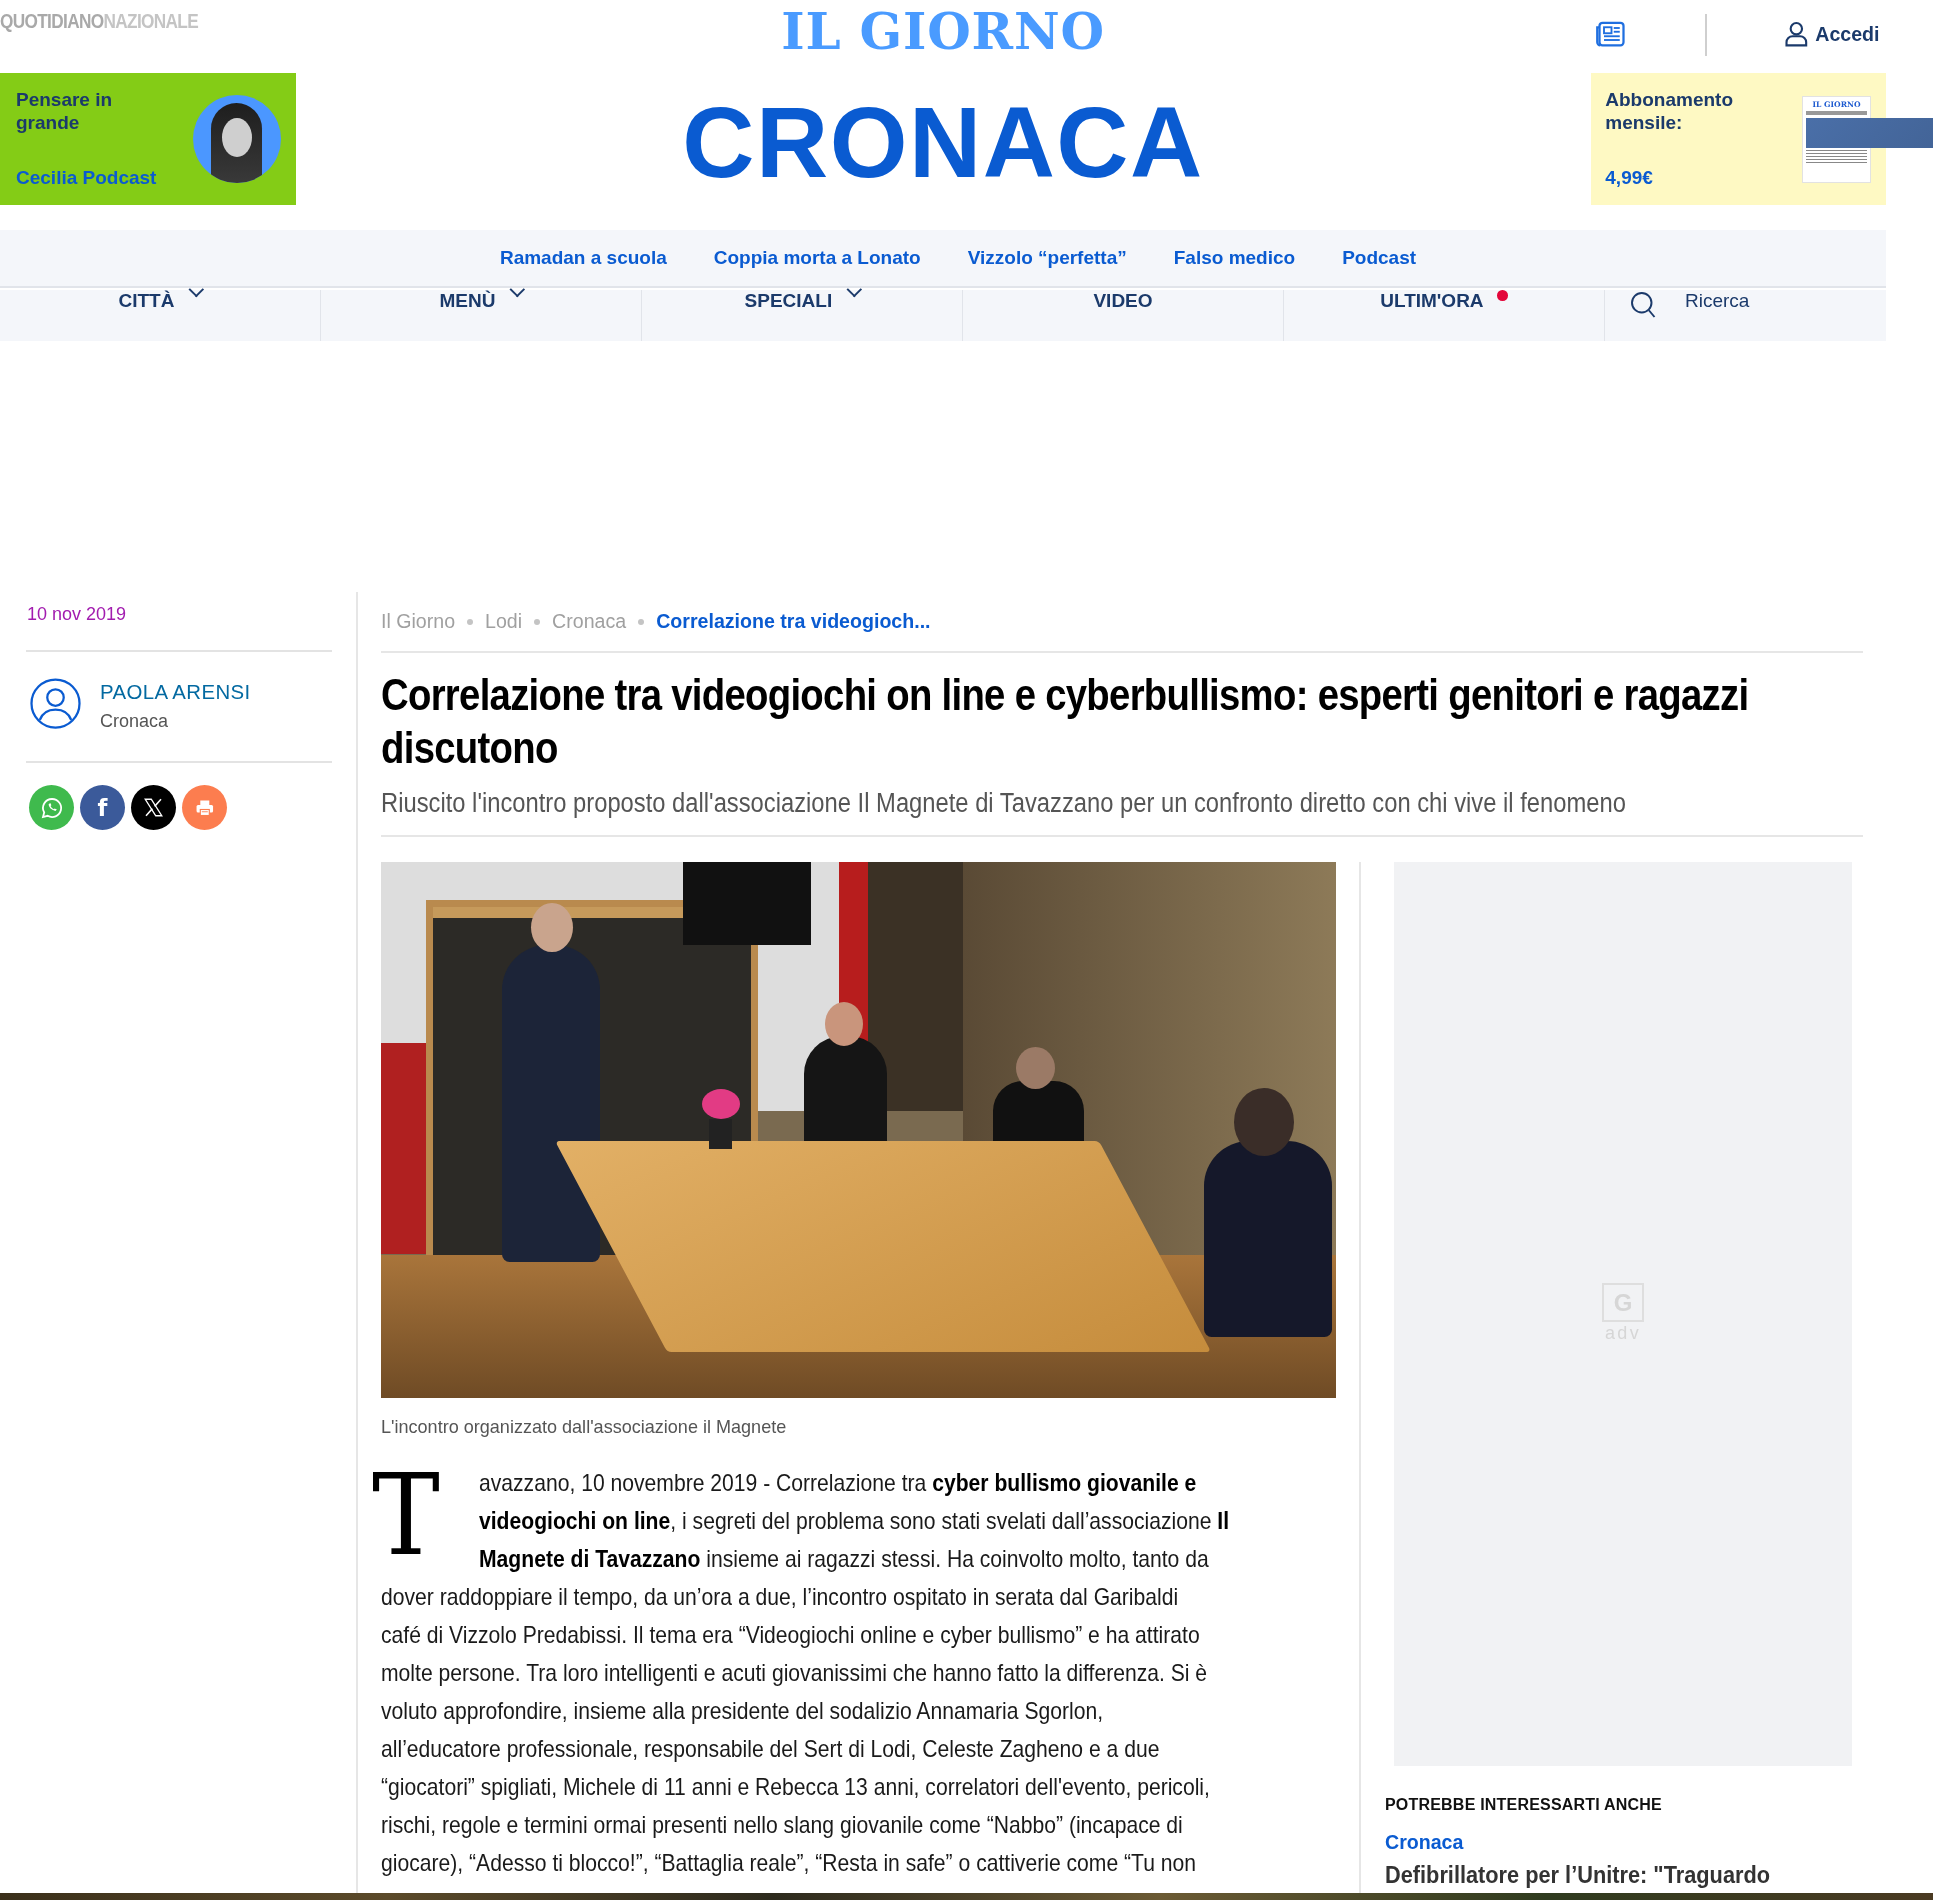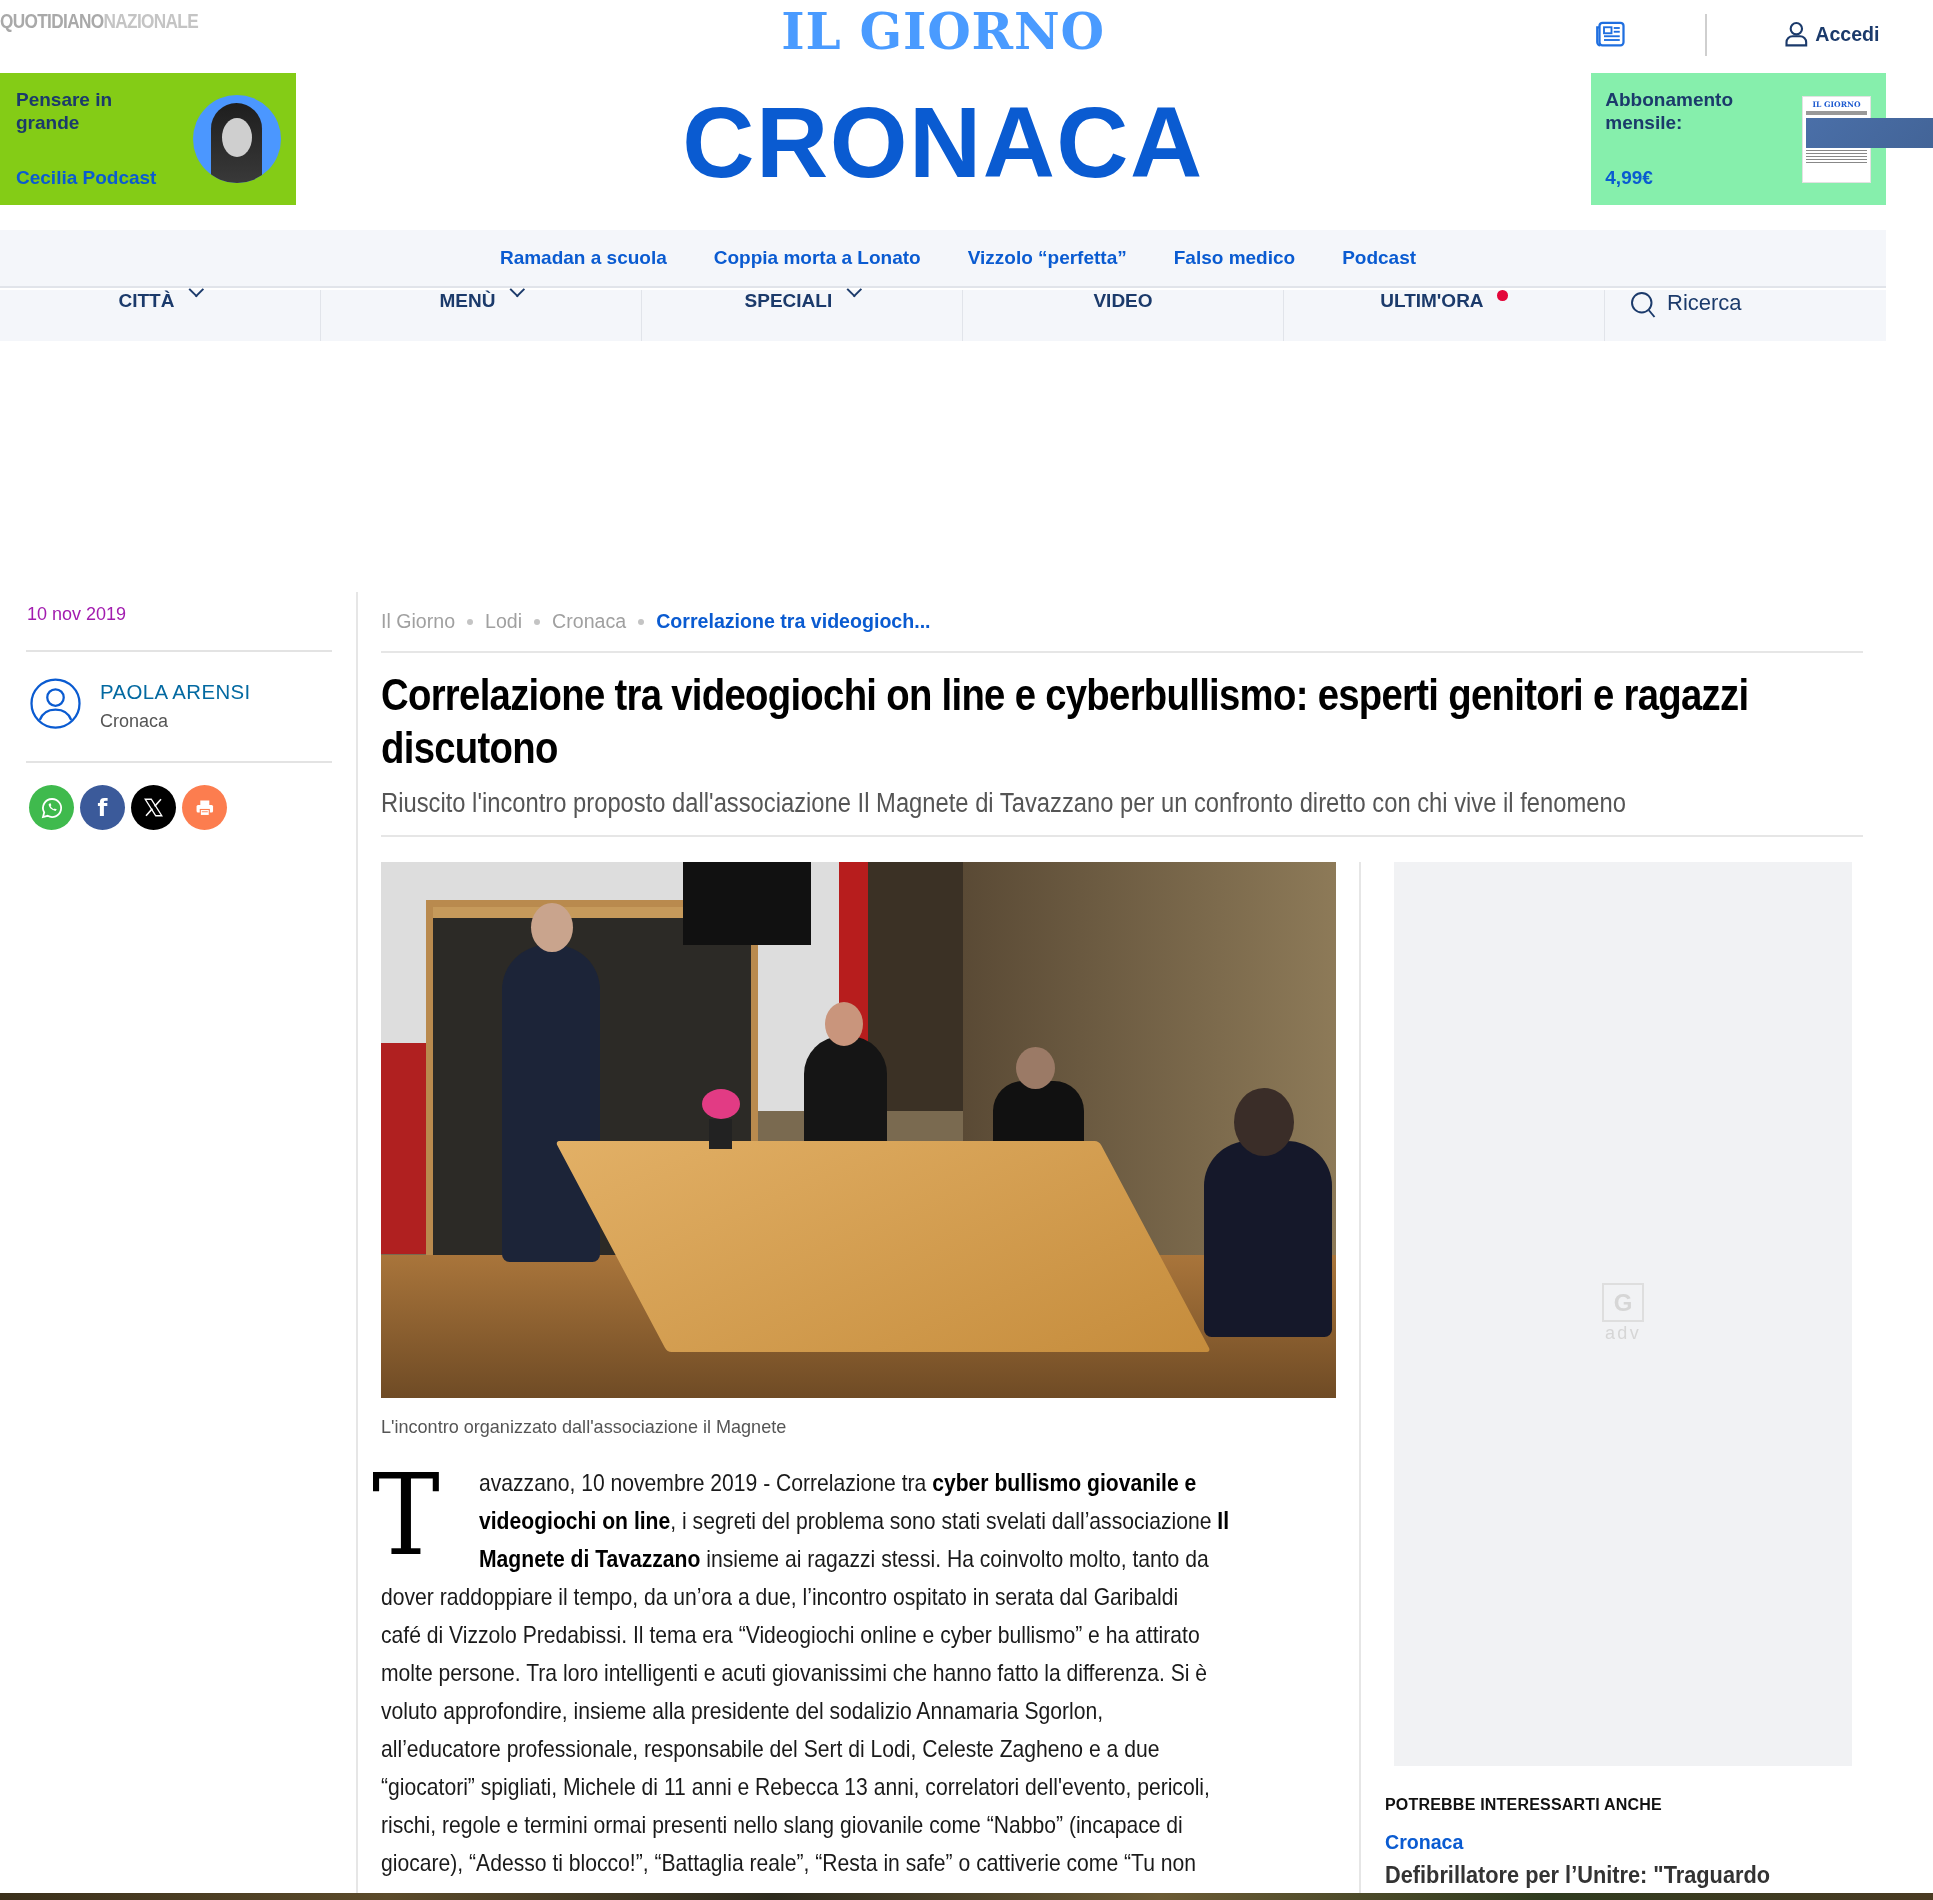--- a/index.html
+++ b/index.html
@@ -21,35 +21,35 @@
 
   .card-left { left: 0; top: 73px; width: 296px; height: 132px; background: #84cc16; }
   .card-left .t1 { position: absolute; left: 16px; top: 15px; width: 151px; font-weight: 700; font-size: 19px; line-height: 23.4px; color: #1b3a6b; }
   .card-left .t2 { position: absolute; left: 16px; top: 94px; font-weight: 700; font-size: 19px; color: #0a5bd1; }
   .card-left .avatar { position: absolute; left: 193px; top: 22px; width: 88px; height: 88px; border-radius: 50%; background: #4b97ff; overflow: hidden; }
   .card-left .avatar .face { position: absolute; left: 18px; top: 7.6px; width: 51px; height: 83px; border-radius: 26px 26px 7.6px 7.6px; background: linear-gradient(#1e1e1e, #3a3a3a); }
   .card-left .avatar .face::after { content: ""; position: absolute; left: 10.6px; top: 15px; width: 30px; height: 39px; border-radius: 50%; background: #cfcfcf; }
 
   .section-title { left: 0; width: 1886px; top: 85px; text-align: center; font-weight: 700; font-size: 100px; color: #0a5bd1; letter-spacing: 1.5px; }
 
-  .card-right { left: 1591px; top: 73px; width: 295px; height: 132px; background: #86efac; }
+  .card-right { left: 1591px; top: 73px; width: 295px; height: 132px; background: #fef9c3; }
   .card-right .t1 { position: absolute; left: 14.3px; top: 15px; width: 166px; font-weight: 700; font-size: 19px; line-height: 23.4px; color: #1b3a6b; }
   .card-right .t2 { position: absolute; left: 14.3px; top: 94px; font-weight: 700; font-size: 19px; color: #0a5bd1; }
   .card-right .cover { position: absolute; left: 211px; top: 22.7px; width: 69px; height: 87px; background: #fff; border: 0.8px solid #e2e2e2; }
   .cover .ct { font-family: "DejaVu Serif", serif; font-weight: 700; font-size: 7.6px; color: #1e5bd0; text-align: center; margin-top: 3px; }
   .cover .band { height: 4.5px; margin: 2.3px 3px; background: #999; }
   .cover .photo { height: 30px; margin: 2.3px 3px; background: linear-gradient(135deg, #4a6fa8, #1c2a40); }
   .cover .small { height: 15px; margin: 2.3px 3px; background: repeating-linear-gradient(#888 0 1.5px, #fff 1.5px 3px); }
 
   
   .topics { left: 0; top: 230px; width: 1886px; height: 58px; background: #f4f6fa; border-bottom: 2.3px solid #e1e4ea; display: flex; justify-content: center; align-items: center; gap: 47px; padding-left: 30px; }
   .topics a { font-weight: 700; font-size: 19px; color: #0a5bd1; text-decoration: none; }
   .mainnav { left: 0; top: 290px; width: 1886px; height: 51px; background: #f4f6fa; display: flex; }
   .mainnav .item { flex: 0 0 321px; border-right: 0.8px solid #e1e4ea; display: flex; align-items: flex-start; justify-content: center; gap: 16.6px; font-weight: 700; font-size: 19px; color: #1b3a6b; }
-  .mainnav .item:last-child { border-right: none; flex: 1; justify-content: flex-start; padding-left: 24px; font-weight: 400; font-size: 22px; gap: 8px; }
+  .mainnav .item:last-child { border-right: none; flex: 1; justify-content: flex-start; padding-left: 24px; font-weight: 400; font-size: 19px; gap: 26px; }
   .chev { width: 10.6px; height: 10.6px; border-right: 2.3px solid #1b3a6b; border-bottom: 2.3px solid #1b3a6b; transform: rotate(45deg); margin-top: -6px; }
   .red-dot { width: 10.6px; height: 10.6px; border-radius: 50%; background: #e3063a; margin-left: -3px; }
 
   
   .left-col-border { left: 356px; top: 592px; width: 1.5px; height: 1308px; background: #e6e6e6; }
   .date { left: 27px; top: 604px; font-size: 18px; color: #a21caf; }
   .hr1 { left: 26.4px; top: 650px; width: 306px; height: 1.5px; background: #e3e3e3; }
   .author-icon { left: 30px; top: 678px; width: 51px; height: 51px; }
   .author-name { left: 100px; top: 681px; font-size: 20.4px; color: #0369a1; letter-spacing: 0.4px; }
   .author-sec { left: 100px; top: 711px; font-size: 18px; color: #555; }

